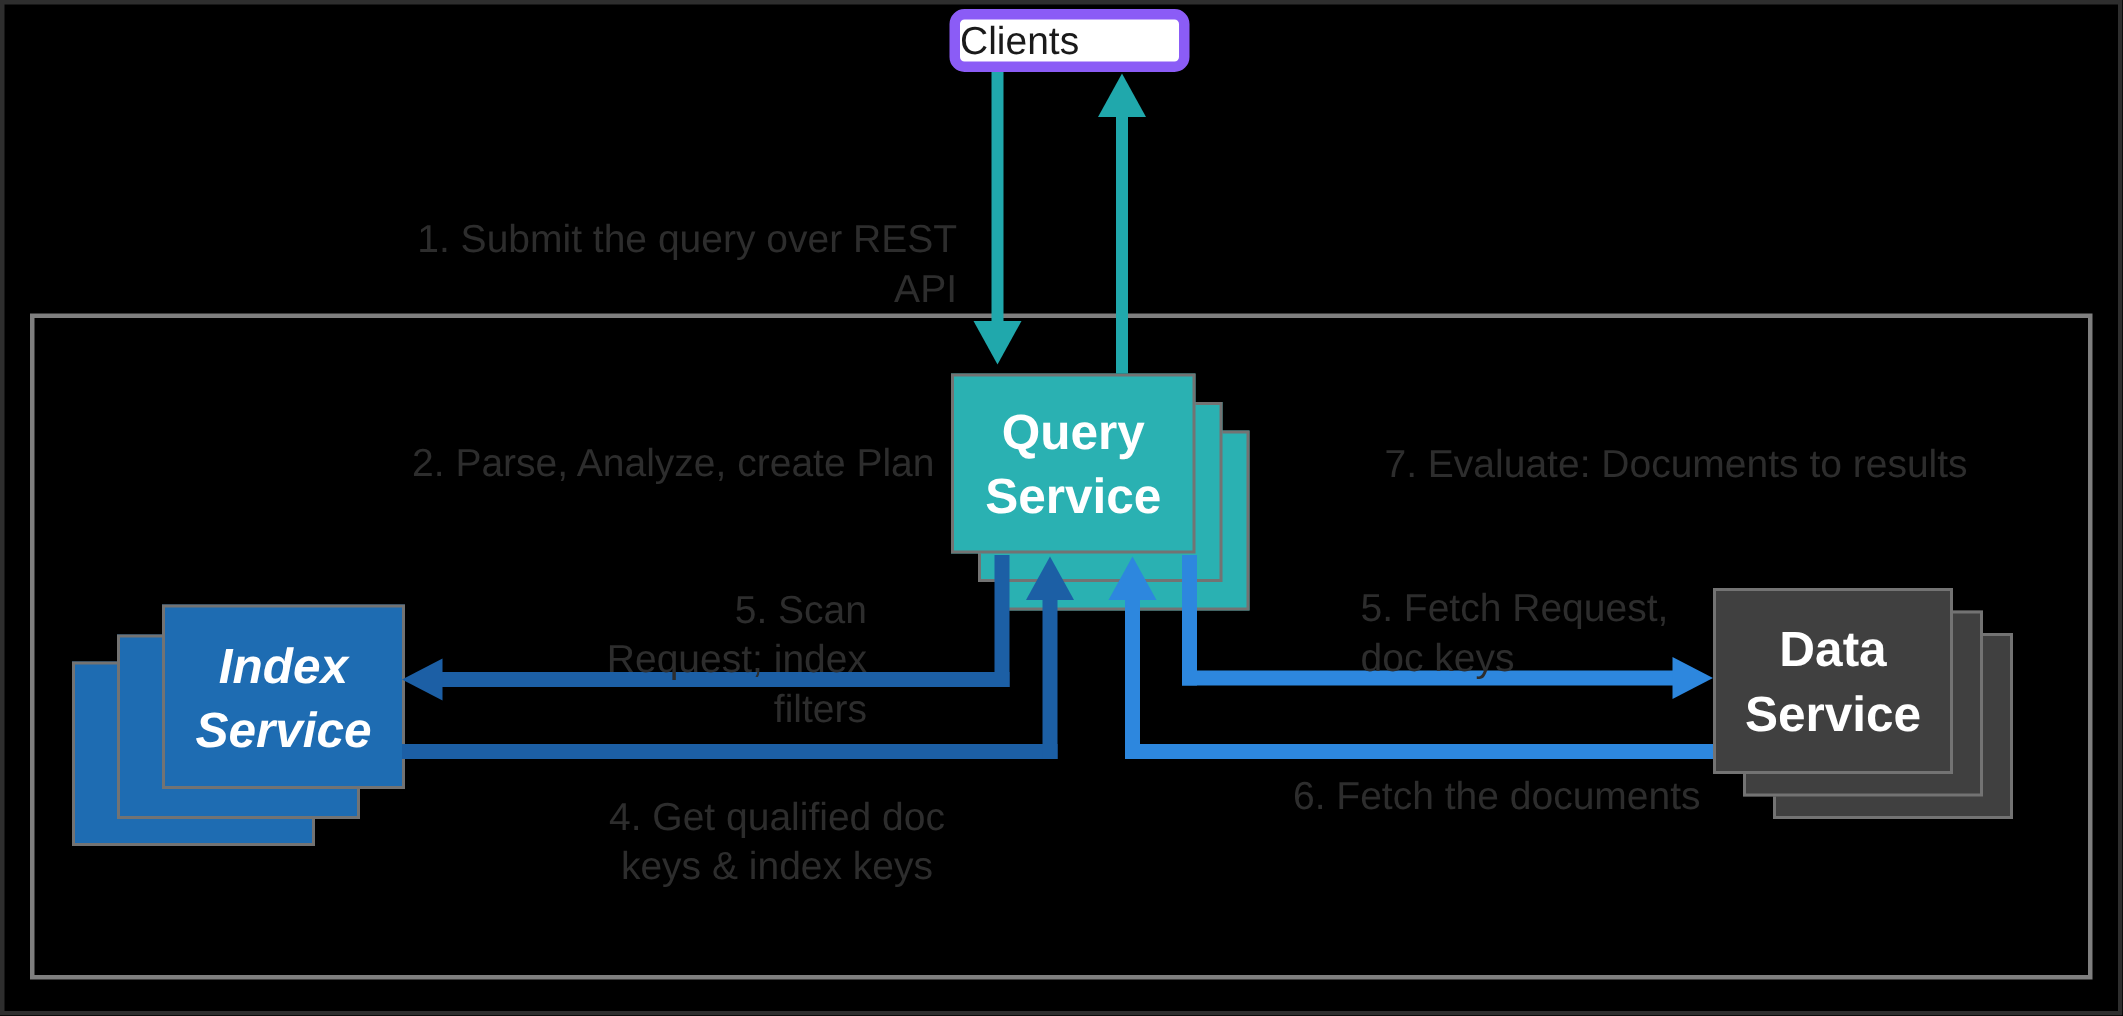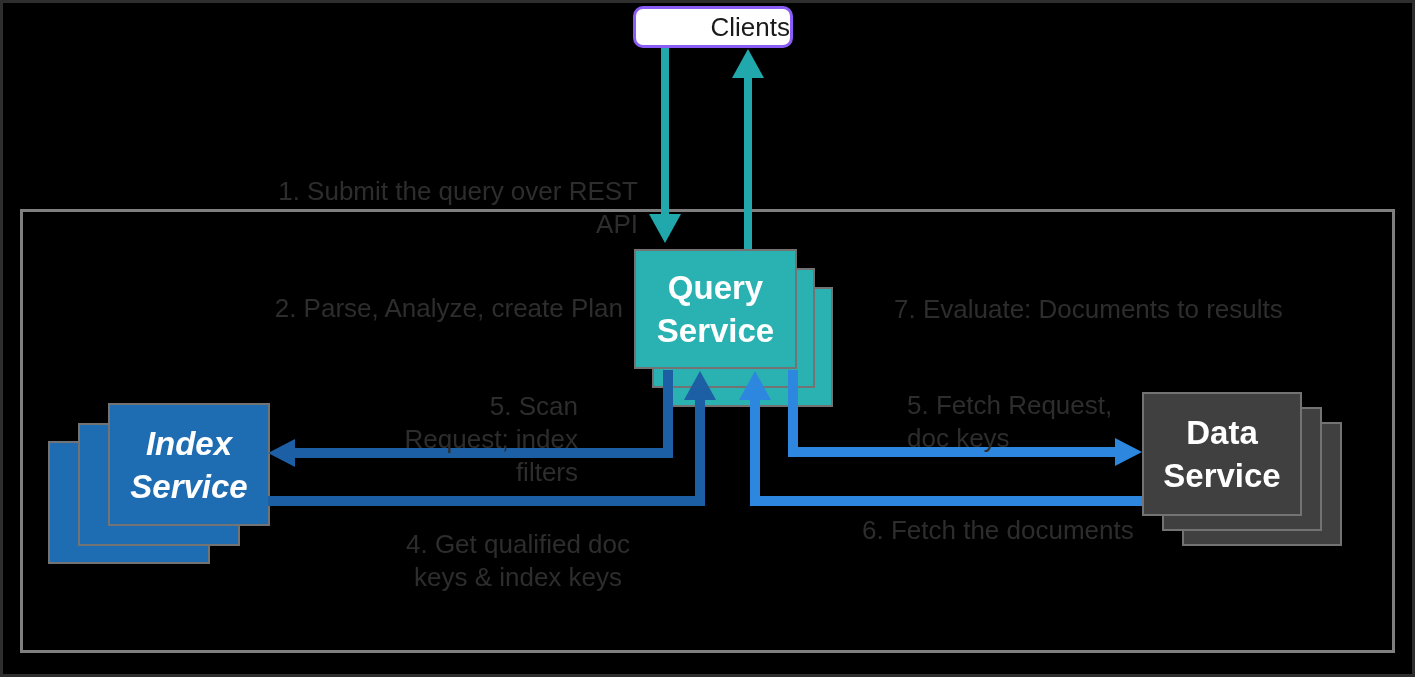--- a/index.html
+++ b/index.html
@@ -12,22 +12,22 @@
     font-family:"Liberation Sans", sans-serif;
   }
   
   .boundary{
     position:absolute;left:20px;top:209px;width:1375px;height:444px;
     border:3px solid #7f7f7f;box-sizing:border-box;background:transparent;
   }
   
   .clients{
     position:absolute;left:633px;top:6px;width:160px;height:42px;
-    background:#fff;border:3px solid #8b5cf6;border-radius:10px;
-    box-sizing:border-box;display:flex;align-items:center;justify-content:flex-end;
+    background:#fff;border:7px solid #8b5cf6;border-radius:10px;
+    box-sizing:border-box;display:flex;align-items:center;justify-content:flex-start;
     font-size:26px;color:#1a1a1a;
   }
   
   .card{position:absolute;border:2px solid #737373;box-sizing:border-box;}
   .card.q{width:163px;height:120px;background:#2ab1b2;}
   .card.i{width:162px;height:123px;background:#1e6cb2;}
   .card.d{width:160px;height:124px;background:#404040;}
   .svc-label{
     width:100%;height:100%;display:flex;align-items:center;justify-content:center;
     text-align:center;color:#fff;font-weight:bold;font-size:33px;line-height:43px;
@@ -122,26 +122,26 @@
     <div class="seg bright" style="left:788px;top:447px;width:330px;height:10px;"></div>
     <div class="head head-right bright" style="left:1115px;top:438px;"></div>
   </div>
 
   <div>
     <div class="seg bright" style="left:750px;top:496px;width:392px;height:10px;"></div>
     <div class="seg bright" style="left:750px;top:397px;width:10px;height:109px;"></div>
     <div class="head head-up bright" style="left:739px;top:371px;"></div>
   </div>
 
-  <div class="lbl r" style="left:230px;top:143px;width:408px;margin-top:32px;">1. Submit the query over REST
+  <div class="lbl r" style="left:230px;top:143px;width:408px;">1. Submit the query over REST
 API</div>
   <div class="lbl r" style="left:228px;top:292px;width:395px;">2. Parse, Analyze, create Plan</div>
   <div class="lbl r" style="left:383px;top:390px;width:195px;">5.  Scan
 Request; index
 filters</div>
   <div class="lbl c" style="left:378px;top:528px;width:280px;">4. Get qualified doc
 keys &amp; index keys</div>
   <div class="lbl" style="left:866px;top:389px;margin-left:41px;">5. Fetch Request,
 doc keys</div>
   <div class="lbl" style="left:862px;top:514px;">6. Fetch the documents</div>
-  <div class="lbl" style="left:894px;top:293px;">7. Evaluate: Documents to results</div>
+  <div class="lbl" style="left:923px;top:293px;">7. Evaluate: Documents to results</div>
 
 </div>
 
 </body></html>

